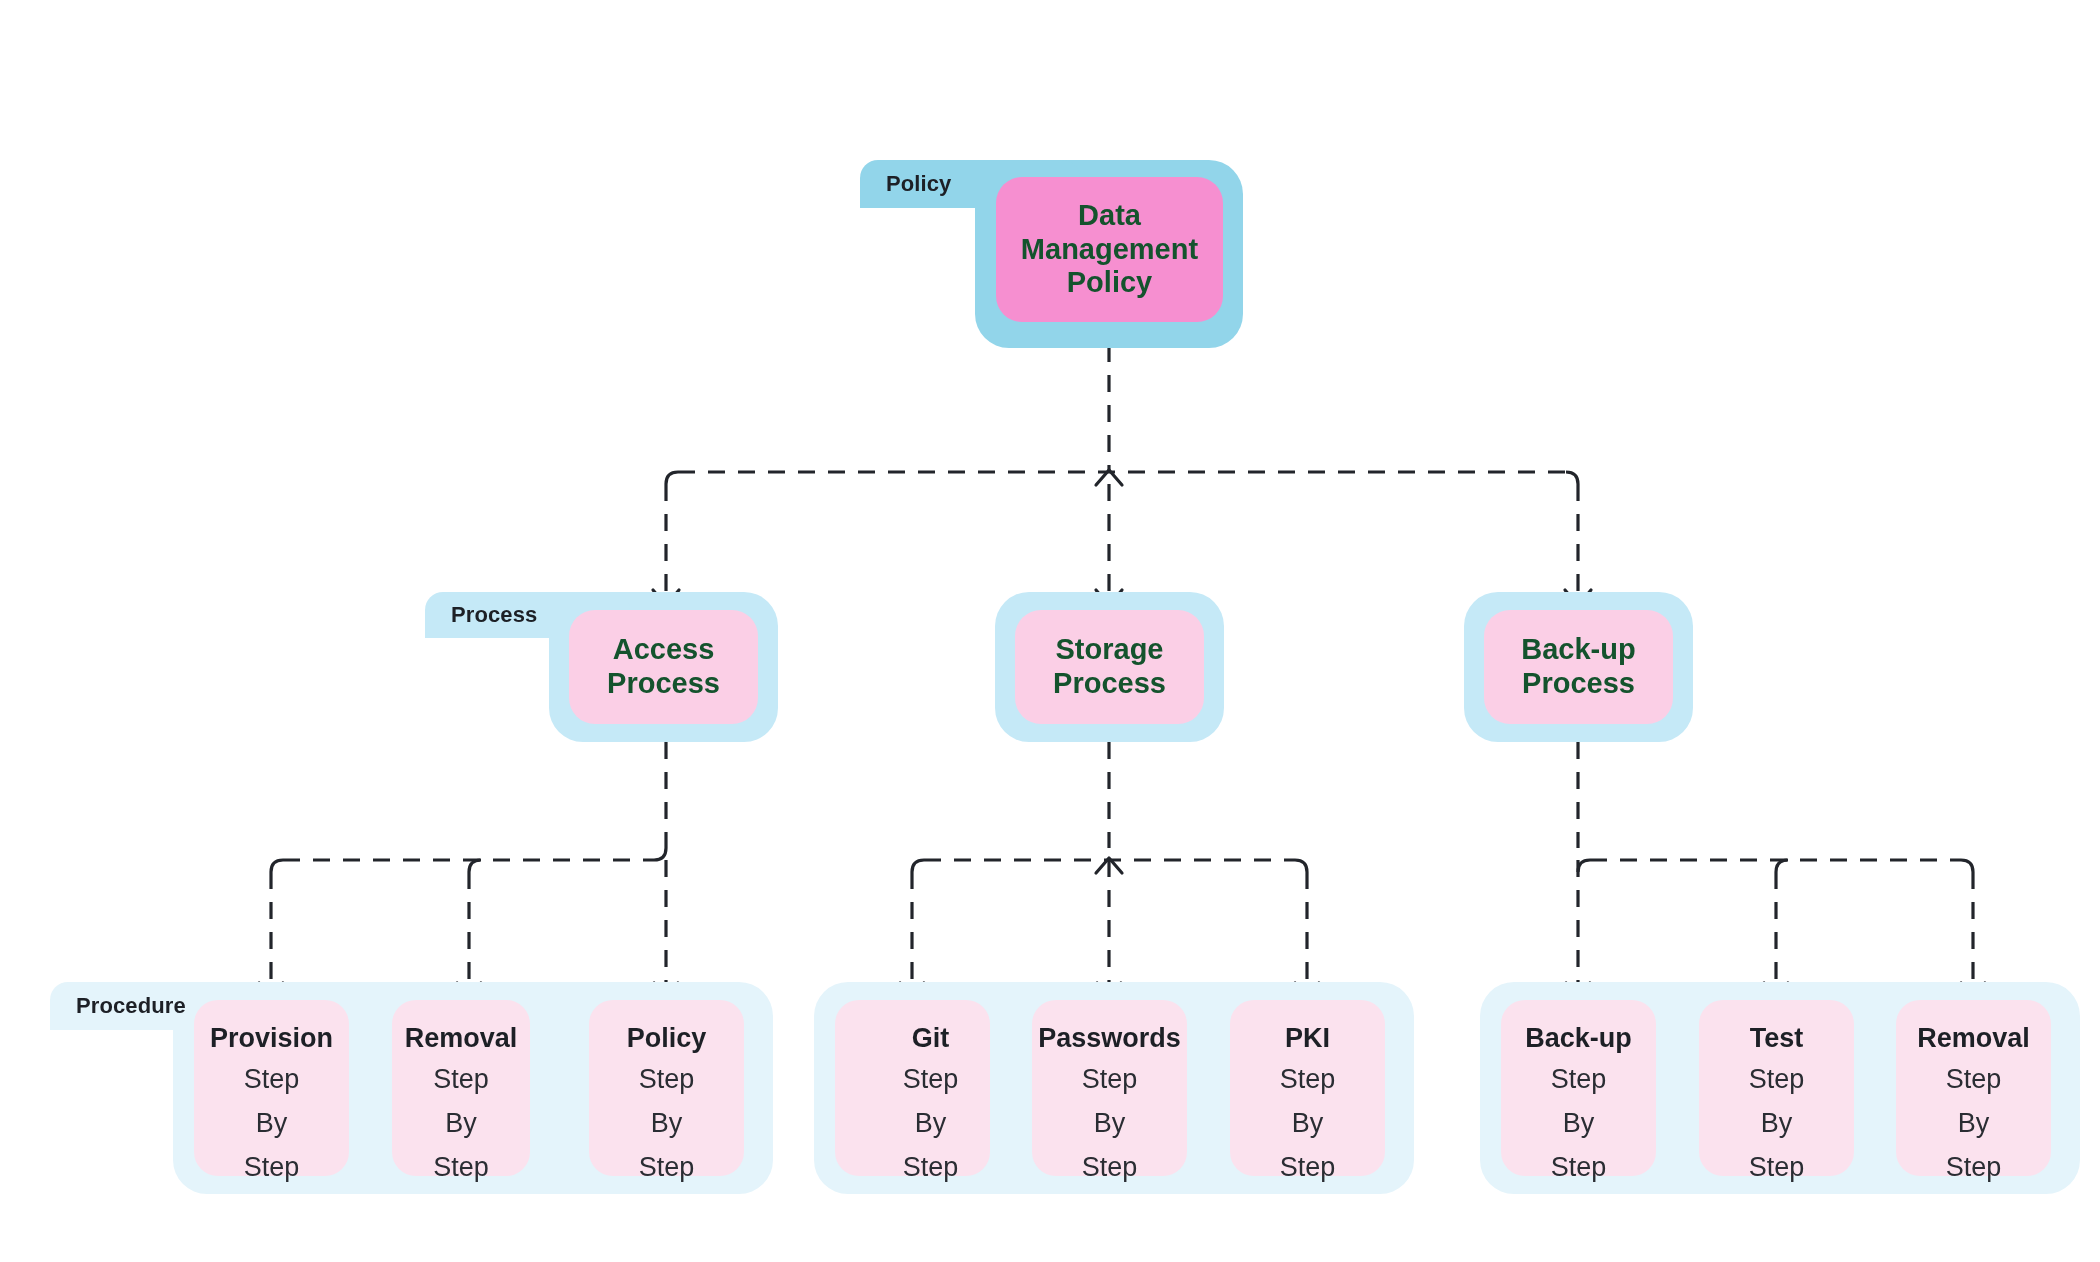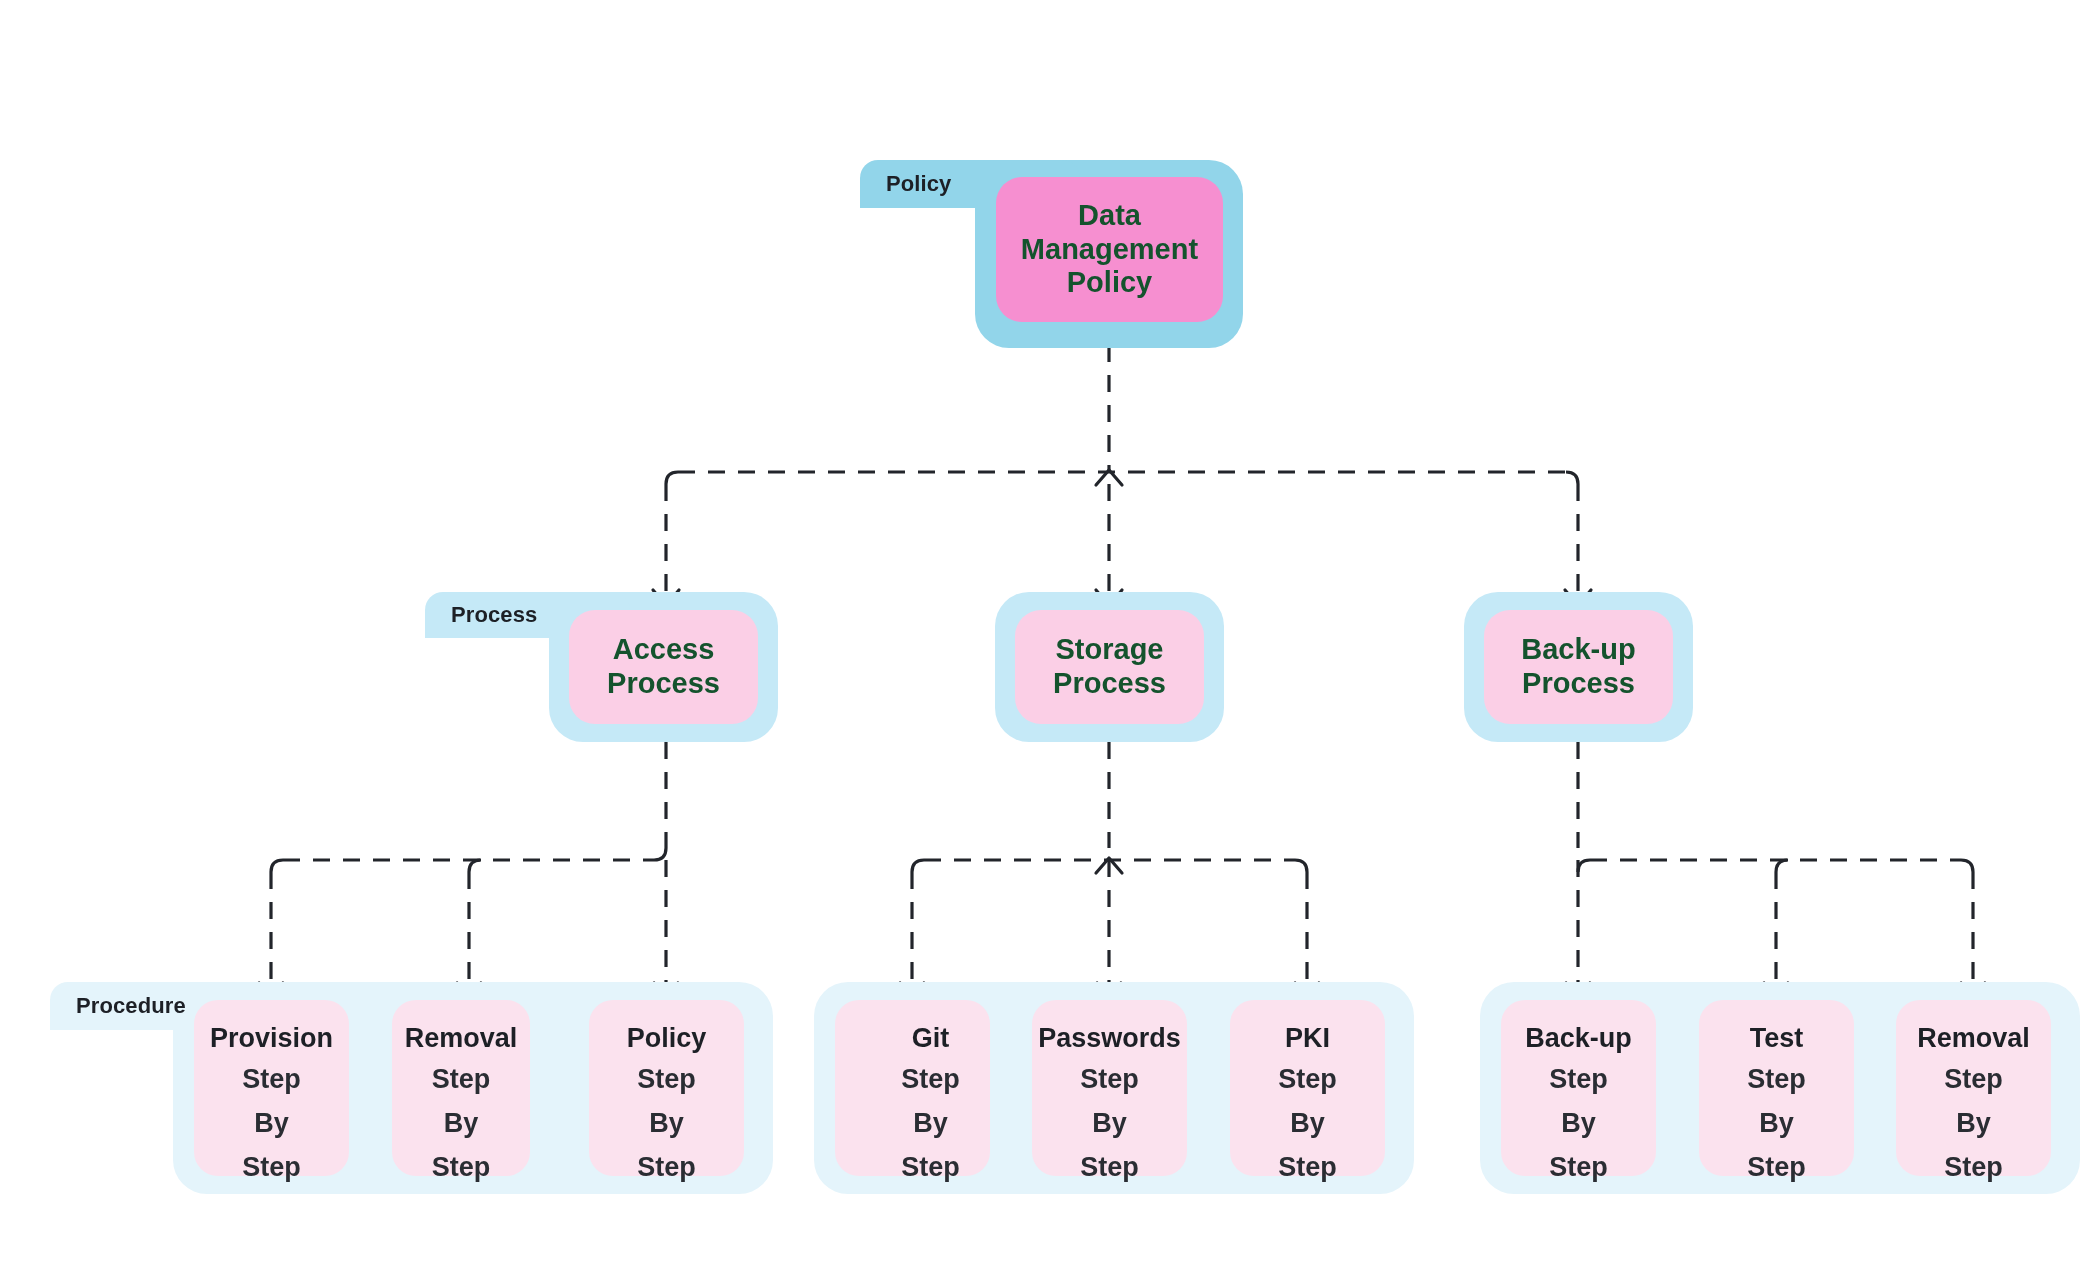--- a/index.html
+++ b/index.html
@@ -110,21 +110,21 @@
   }
   .proc-title {
     font-size: 27px;
     font-weight: bold;
     color: #1d2026;
     line-height: 1.2;
     margin-bottom: 4px;
   }
   .proc-sub {
     font-size: 27px;
-    font-weight: bold;
+    font-weight: normal;
     color: #2a2d33;
     line-height: 1.62;
   }
 </style>
 </head>
 <body>
 
 <div id="canvas">
 
   <svg id="connectors" viewBox="0 0 2100 1262" width="2100" height="1262">

